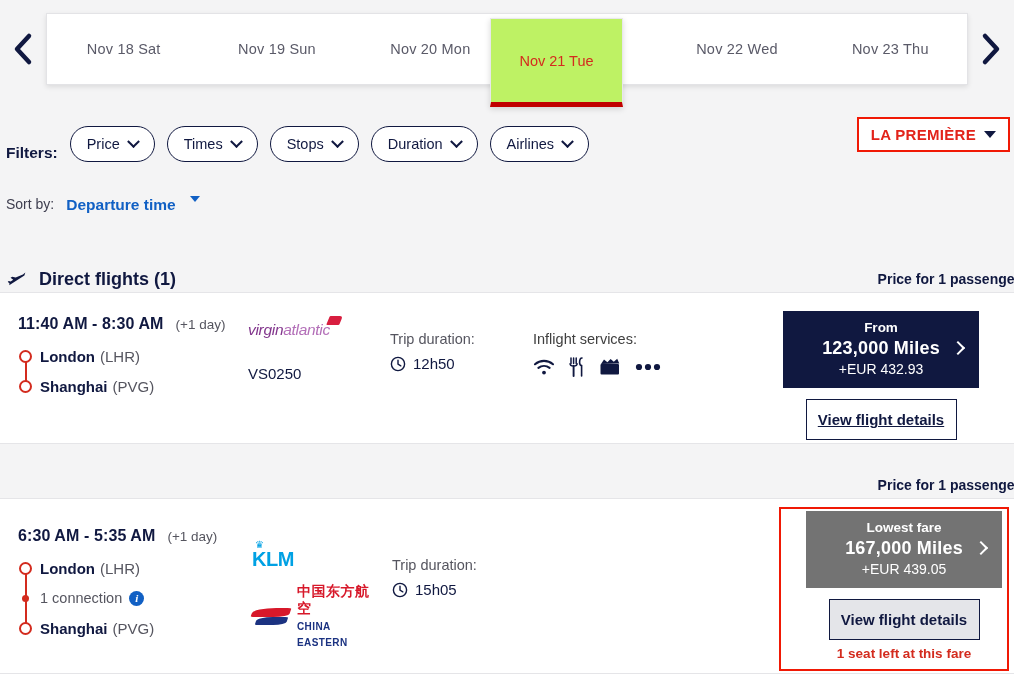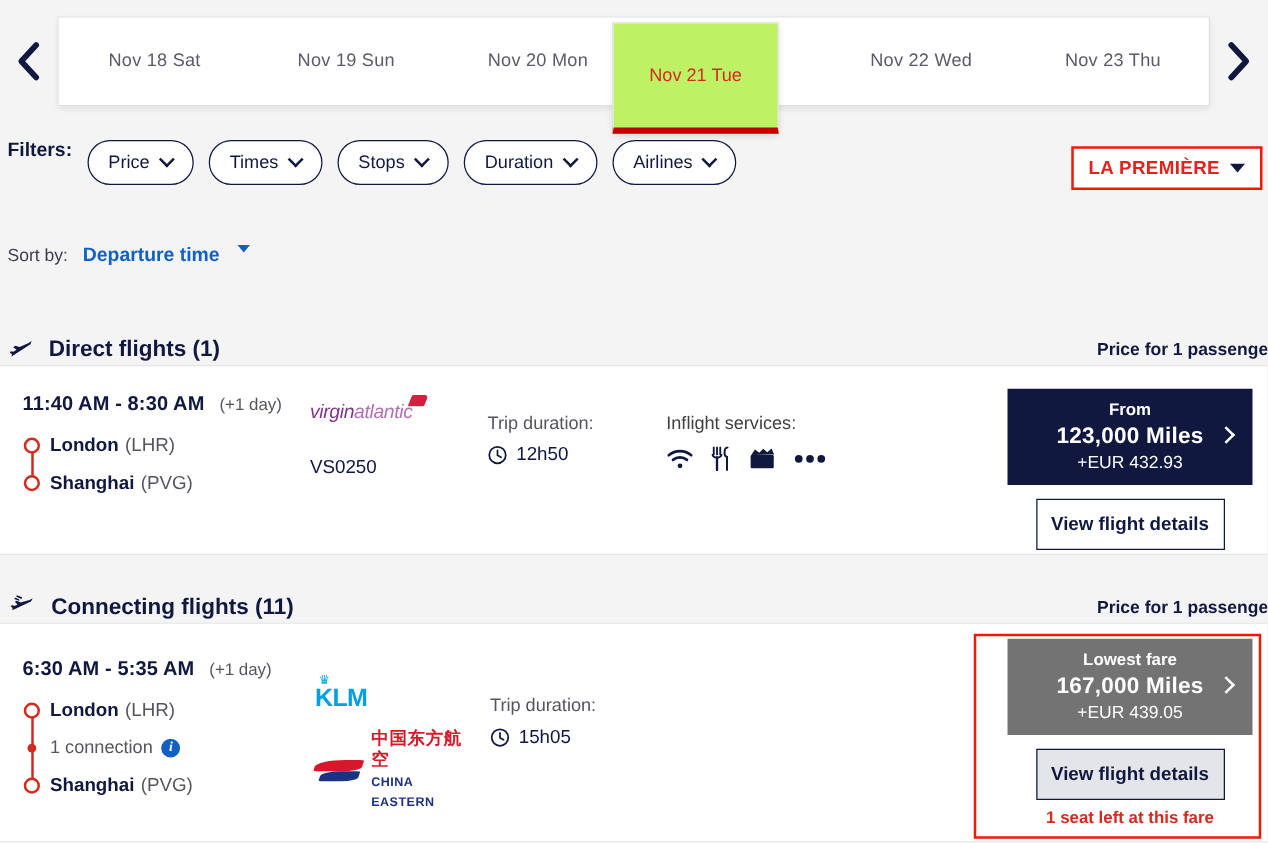--- a/index.html
+++ b/index.html
@@ -39,21 +39,21 @@
     background: #bef264; border: 1px solid #e8e8ea;
     border-bottom: 5px solid #c00000;
     box-shadow: 0 2px 6px rgba(0,0,0,.14);
     display: flex; align-items: center; justify-content: center;
     color: #d42b1e; font-size: 14.5px; cursor: pointer; z-index: 5;
   }
 
   
   .filters {
     position: absolute; left: 0; top: 112px; width: 1014px; height: 50px;
-    display: flex; align-items: flex-start;
+    display: flex; align-items: flex-end;
   }
   .filters-label { font-size: 15.5px; font-weight: bold; color: #101840; margin-left: 6px; margin-right: 12px; }
   .pill {
     height: 36px; border: 1px solid #101840; border-radius: 20px;
     display: inline-flex; align-items: center; gap: 9px;
     padding: 0 16px; margin-right: 12px; background: #fff;
     font-size: 14.5px; color: #101840; cursor: pointer; white-space: nowrap;
   }
   .chev { width: 9px; height: 9px; border-right: 2px solid #101840; border-bottom: 2px solid #101840;
           transform: rotate(45deg) translate(-2px,-2px); }
@@ -297,40 +297,32 @@
           <path d="M2 6 L5 1.6 L8.4 4.2 L11.6 1 L14.8 3.8 L18.2 0.8 L20.3 5.6 Z" fill="#101840"></path>
         </svg>
         <svg width="26" height="8" viewBox="0 0 26 8" aria-hidden="true">
           <circle cx="4" cy="4" r="3.1" fill="#101840"></circle>
           <circle cx="13" cy="4" r="3.1" fill="#101840"></circle>
           <circle cx="22" cy="4" r="3.1" fill="#101840"></circle>
         </svg>
       </div>
     </div>
 
-    <div class="price-col" style="left:806px;">
+    <div class="price-col" style="left:783px;text-decoration:underline;">
       <div class="price-btn navy">
         <div class="price-kicker">From</div>
         <div class="price-main">123,000 Miles</div>
         <div class="price-sub">+EUR 432.93</div>
         <span class="price-chev"></span>
       </div>
       <div class="details-btn">View flight details</div>
     </div>
   </div>
 
   <div class="section-header" style="top:464px;">
-    <div class="section-title">
-      <svg width="24" height="20" viewBox="0 0 26 22" aria-hidden="true">
-        <path d="M4 14.5 L20.5 6.8 L22 4 L19.2 5.5 L11.4 7.6 L8 6.2 L6.2 7.1 L8.6 9.5 L5.7 10.8 L3.9 10 L2.7 10.8 L4.3 12.7 Z" fill="#101840"></path>
-        <path d="M8.4 2.2 L11.8 3.6" stroke="#101840" stroke-width="1.6" stroke-linecap="round"></path>
-        <path d="M6.6 4.2 L9.6 5.4" stroke="#101840" stroke-width="1.4" stroke-linecap="round"></path>
-      </svg>
-      <span>Connecting flights (11)</span>
-    </div>
     <span class="price-note">Price for 1 passenger</span>
   </div>
 
   <div class="flight-card" style="top:498px; height:176px;">
     <div class="route" style="top:28px;">
       <div class="times">
         <span class="times-main">6:30 AM - 5:35 AM</span>
         <span class="times-extra">(+1 day)</span>
       </div>
       <div class="legs">

